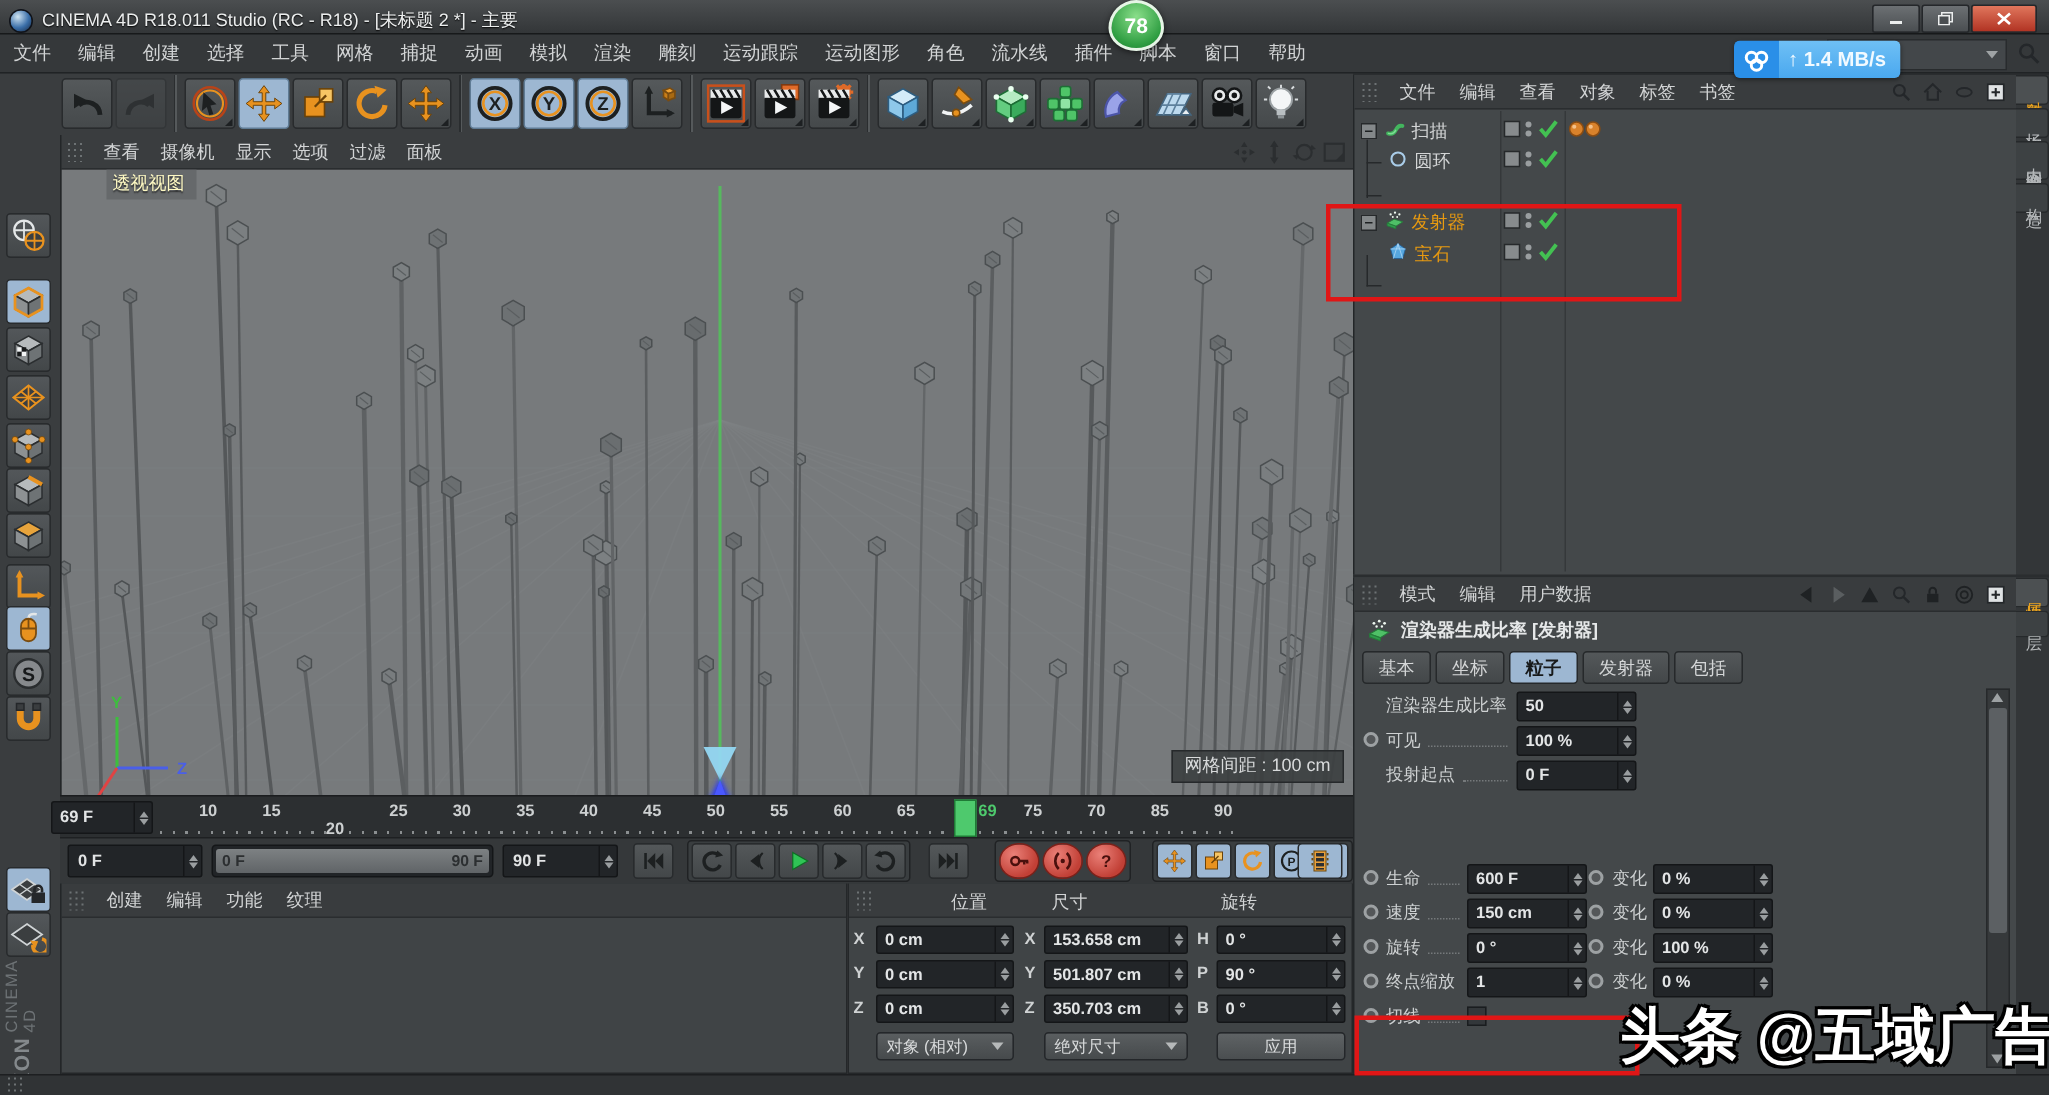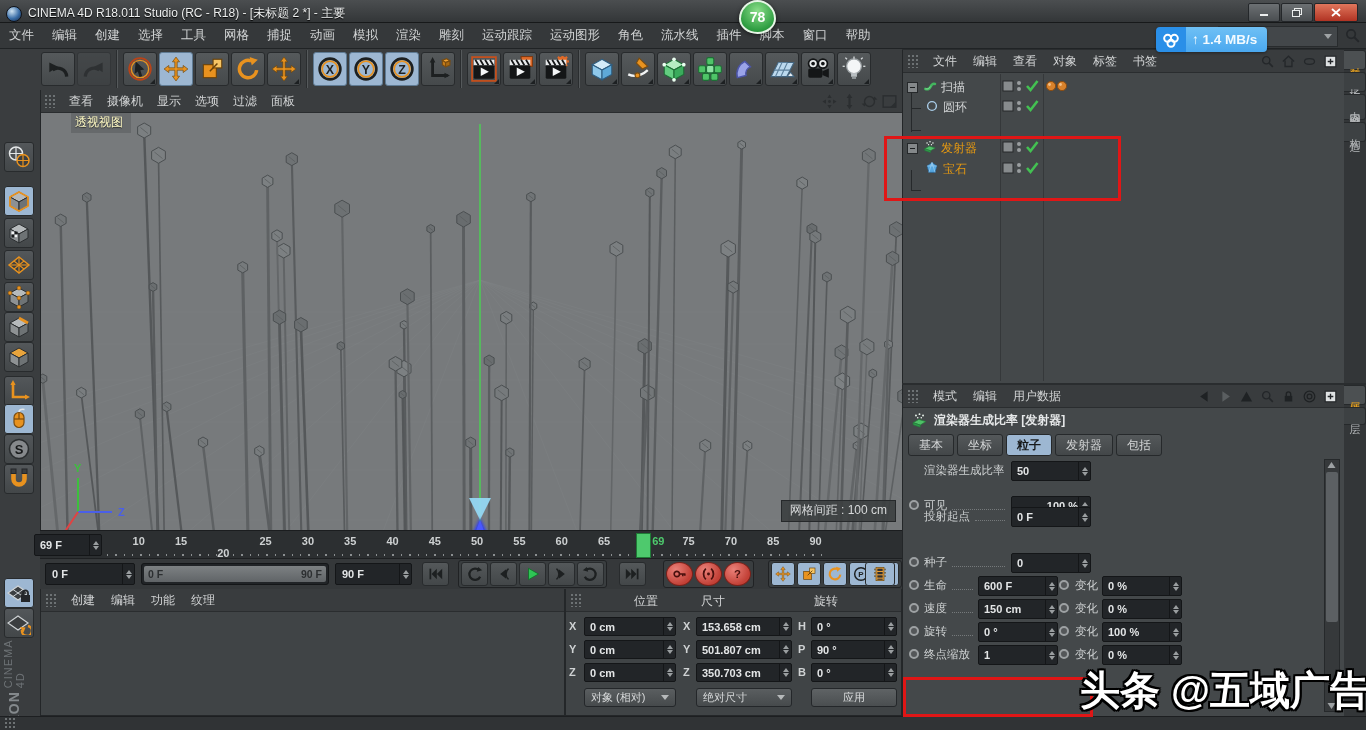--- a/index.html
+++ b/index.html
@@ -1207,21 +1207,21 @@
           <span>渲染器生成比率</span>
         </div>
         <div class="afield field-generic" style="left: 105px; width: 78px;">
           <span class="val">50</span>
           <span class="st">
             <i class="u"></i>
             <i class="d"></i>
           </span>
         </div>
       </div>
-      <div class="arow" style="top: 109px; text-align: right;">
+      <div class="arow" style="top: 97px;">
         <div class="adot"></div>
         <div class="albl" style="left: 18px; width: 86px;">
           <span>可见</span>
           <span class="leader"></span>
         </div>
         <div class="afield field-generic" style="left: 105px; width: 78px;">
           <span class="val">100 %</span>
           <span class="st">
             <i class="u"></i>
             <i class="d"></i>
@@ -1234,34 +1234,20 @@
           <span class="leader"></span>
         </div>
         <div class="afield field-generic" style="left: 105px; width: 78px;">
           <span class="val">0 F</span>
           <span class="st">
             <i class="u"></i>
             <i class="d"></i>
           </span>
         </div>
       </div>
-      <div class="arow" style="top: 166px;">
-        <div class="adot"></div>
-        <div class="albl" style="left: 18px; width: 86px;">
-          <span>种子</span>
-          <span class="leader"></span>
-        </div>
-        <div class="afield field-generic" style="left: 105px; width: 78px;">
-          <span class="val">0</span>
-          <span class="st">
-            <i class="u"></i>
-            <i class="d"></i>
-          </span>
-        </div>
-      </div>
       <div class="arow" style="top: 189px;">
         <div class="adot"></div>
         <div class="albl" style="left: 18px; width: 54px;">
           <span>生命</span>
           <span class="leader"></span>
         </div>
         <div class="afield field-generic" style="left: 72px; width: 78px;">
           <span class="val">600 F</span>
           <span class="st">
             <i class="u"></i>
@@ -1346,20 +1332,28 @@
         <div class="albl" style="left: 169px; width: 26px;">
           <span>变化</span>
         </div>
         <div class="afield field-generic" style="left: 196px; width: 78px;">
           <span class="val">0 %</span>
           <span class="st">
             <i class="u"></i>
             <i class="d"></i>
           </span>
         </div>
+      </div>
+      <div class="arow" style="top: 281px;">
+        <div class="adot"></div>
+        <div class="albl" style="left: 18px; width: 54px;">
+          <span>切线</span>
+          <span class="leader"></span>
+        </div>
+        <div class="chk" style="left: 72px;"></div>
       </div>
       <div class="arow" style="top: 327px;"></div>
     </div>
   <div class="scroll">
     <svg class="sarrow" style="top:1px;" viewBox="0 0 9 8">
         <polygon points="4.5,1 8.5,7 0.5,7" fill="#9da1a3"></polygon>
       </svg>
     <div class="thumb" style="top:12px;height:150px;"></div>
     <svg class="sarrow" style="bottom:1px;" viewBox="0 0 9 8">
         <polygon points="0.5,1 8.5,1 4.5,7" fill="#9da1a3"></polygon>

